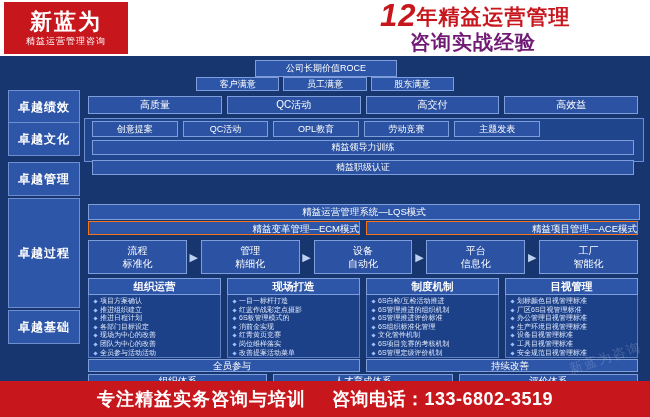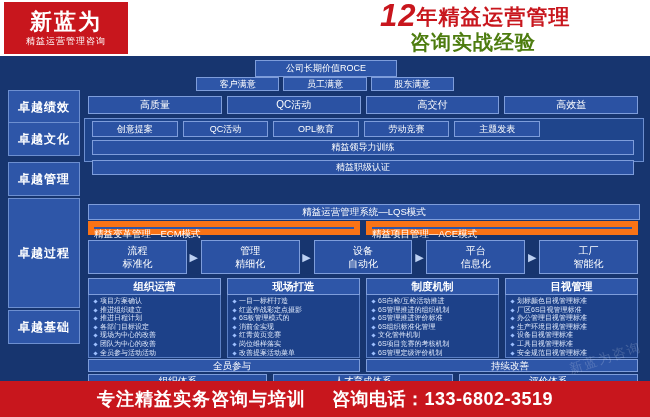--- a/index.html
+++ b/index.html
@@ -34,21 +34,21 @@
     text-align:left;
   }
   .hr-line1{
     color:#c8161d;font-weight:bold;white-space:nowrap;
     font-size:21px;line-height:27px;letter-spacing:1px;
   }
   .hr-line1 .num{
     font-size:31px;font-style:italic;font-weight:bold;vertical-align:-2px;
   }
   .hr-line2{
-    color:#4d7c0f;font-weight:bold;font-size:20px;line-height:25px;letter-spacing:1px;
+    color:#701a75;font-weight:bold;font-size:20px;line-height:25px;letter-spacing:1px;
     padding-left:30px;
   }
 
   
   .diagram{
     position:absolute;left:0;top:56px;width:650px;height:325px;
     background:#1b3a77;
     background:linear-gradient(180deg,#1c3e80 0%,#1a3straight 0%,#17356f 100%);
   }
   .diagram{background:#17356f;}
@@ -101,22 +101,22 @@
   .sys{
     position:absolute;left:88px;top:148px;width:550px;height:14px;
     background:#2e56a8;border:1px solid #7e9ddb;color:#fff;
     font-size:9.5px;text-align:center;line-height:13px;
   }
   .sys2row{
     position:absolute;left:88px;top:165px;width:550px;height:14px;
     display:flex;gap:6px;
   }
   .sys2{
-    flex:1;background:#2e56a8;border:6px solid #f97316;color:#fff;
-    font-size:9.5px;text-align:left;line-height:13px;
+    flex:1;background:#2e56a8;border:1px solid #f97316;color:#fff;
+    font-size:9.5px;text-align:right;line-height:13px;
   }
 
   
   .chain{
     position:absolute;left:88px;top:184px;width:550px;height:34px;
     display:flex;align-items:center;
   }
   .chain .box{
     flex:1;height:32px;background:#2b52a3;border:1px solid #7e9ddb;color:#fff;
     display:flex;flex-direction:column;align-items:center;justify-content:center;

